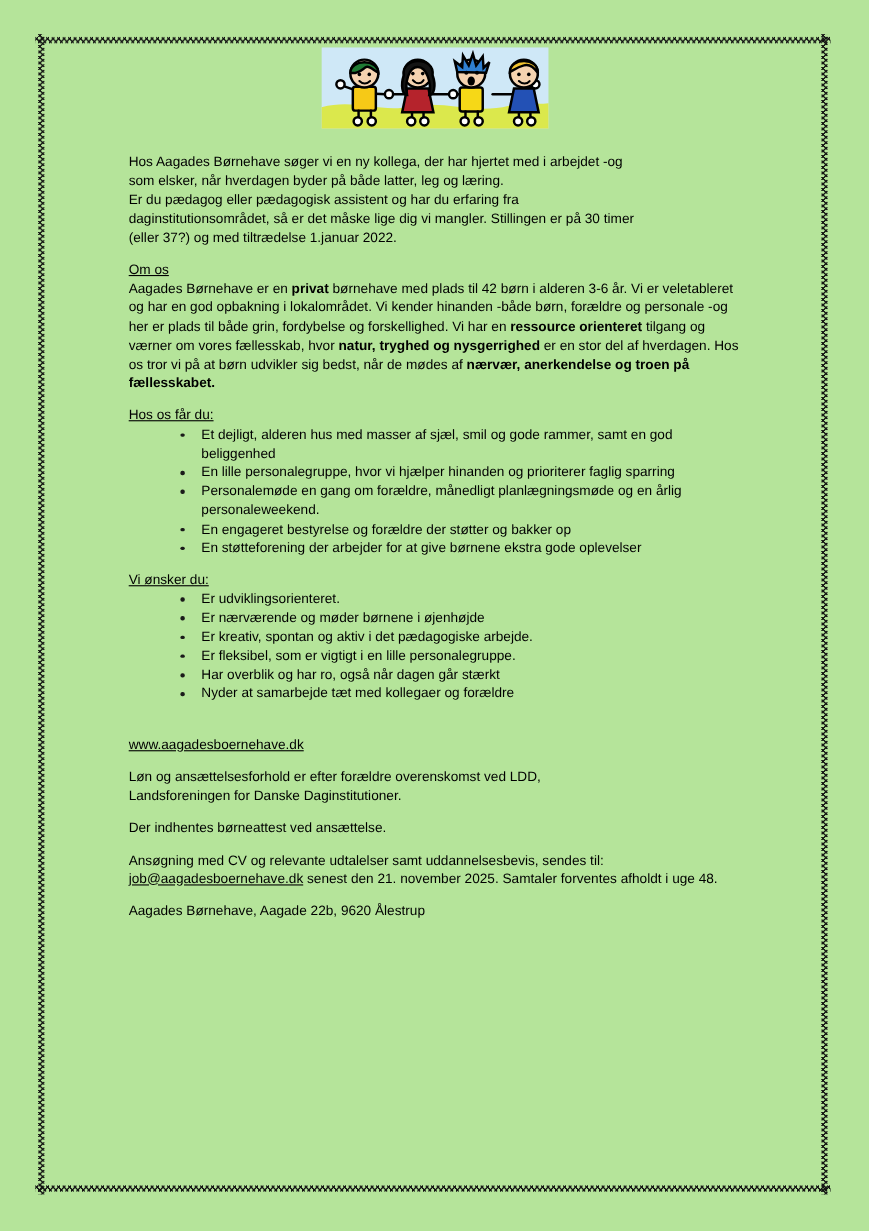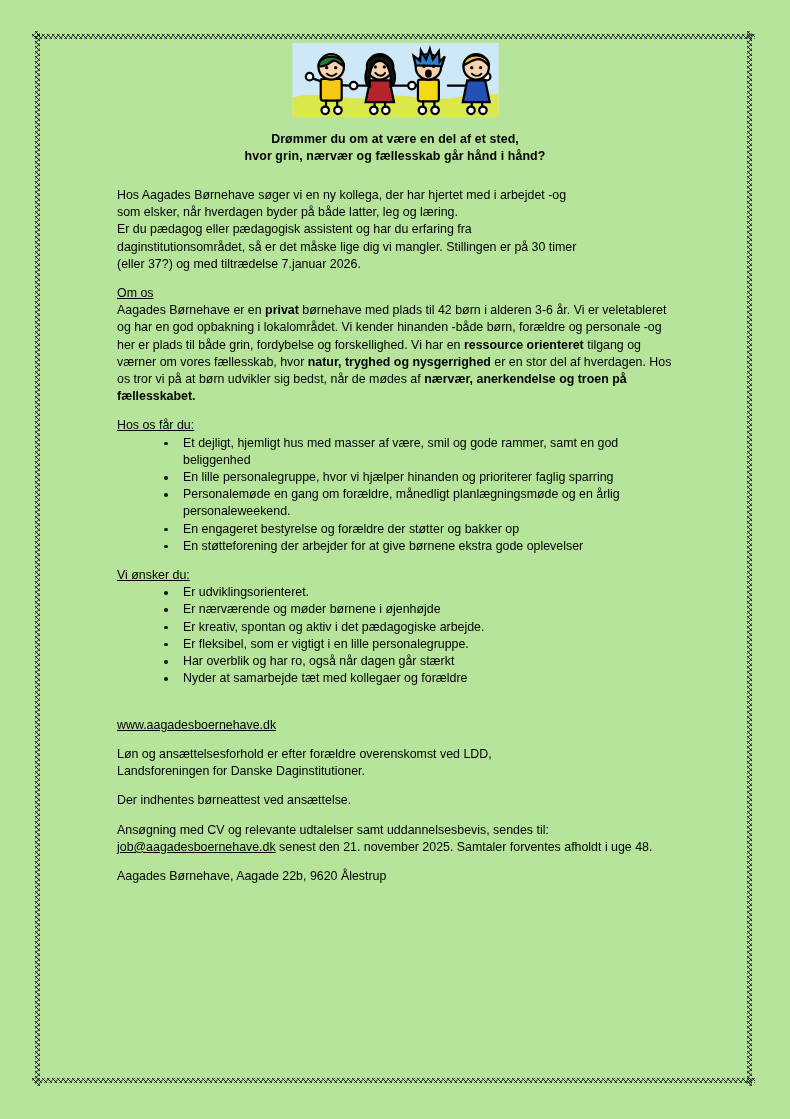--- a/index.html
+++ b/index.html
@@ -202,44 +202,40 @@
           <circle cx="255" cy="90" r="5" fill="#fff"></circle>
         <circle cx="246" cy="32" r="17" fill="#f5d3b0"></circle>
         <path d="M229 30 C229 12 264 12 263 31 C258 24 252 20 246 22 C238 24 233 28 229 30 Z" fill="#f2c430"></path>
         <circle cx="240" cy="33" r="2.2" fill="#000" stroke="none"></circle>
         <circle cx="252" cy="33" r="2.2" fill="#000" stroke="none"></circle>
         <path d="M240 41 C244 45 250 45 253 41" stroke-width="2.5"></path>
       </g>
     </svg>
   </div>
 
-  <div id="headline">
-    <span class="hl-line">Drømmer du om at være en del af et sted,</span>
-    <span class="hl-line">hvor grin, nærvær og fællesskab går hånd i hånd?</span>
-  </div>
 
   <div id="body-text">
 
     <p>
       <span>Hos Aagades Børnehave søger vi en ny kollega, der har hjertet med i arbejdet -og</span><br>
       <span>som elsker, når hverdagen byder på både latter, leg og læring.</span><br>
       <span>Er du pædagog eller pædagogisk assistent og har du erfaring fra</span><br>
       <span>daginstitutionsområdet, så er det måske lige dig vi mangler. Stillingen er på 30 timer</span><br>
-      <span>(eller 37?) og med tiltrædelse 7.januar 2026.</span>
+      <span>(eller 37?) og med tiltrædelse 1.januar 2022.</span>
     </p>
 
     <p>
       <span class="underline-head">Om os</span><span>Aagades Børnehave er en </span><span class="bold">privat</span><span> børnehave med plads til 42 børn i alderen 3-6 år. Vi er veletableret og har en god opbakning i lokalområdet. Vi kender hinanden -både børn, forældre og personale -og her er plads til både grin, fordybelse og forskellighed. Vi har en </span><span class="bold">ressource orienteret</span><span> tilgang og værner om vores fællesskab, hvor </span><span class="bold">natur, tryghed og nysgerrighed</span><span> er en stor del af hverdagen. Hos os tror vi på at børn udvikler sig bedst, når de mødes af </span><span class="bold">nærvær, anerkendelse og troen på fællesskabet.</span>
     </p>
 
     <p class="tight">
       <span class="underline-head">Hos os får du:</span>
     </p>
     <ul class="bullets">
-      <li>Et dejligt, hjemligt hus med masser af være, smil og gode rammer, samt en god beliggenhed</li>
+      <li>Et dejligt, alderen hus med masser af sjæl, smil og gode rammer, samt en god beliggenhed</li>
       <li>En lille personalegruppe, hvor vi hjælper hinanden og prioriterer faglig sparring</li>
       <li>Personalemøde en gang om forældre, månedligt planlægningsmøde og en årlig personaleweekend.</li>
       <li>En engageret bestyrelse og forældre der støtter og bakker op</li>
       <li>En støtteforening der arbejder for at give børnene ekstra gode oplevelser</li>
     </ul>
 
     <p class="tight">
       <span class="underline-head">Vi ønsker du:</span>
     </p>
     <ul class="bullets">

